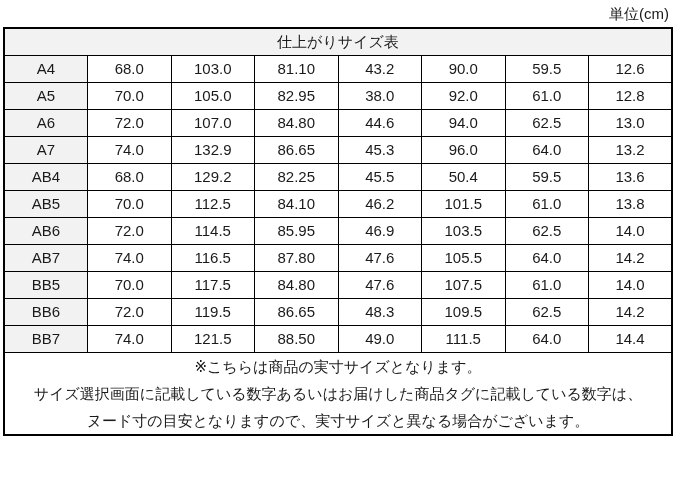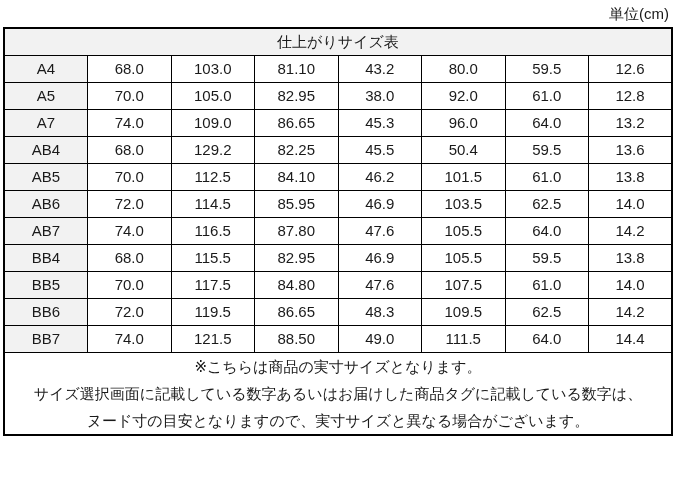--- a/index.html
+++ b/index.html
@@ -85,38 +85,48 @@
         <td class="title-cell" colspan="8">仕上がりサイズ表</td>
       </tr>
     </thead>
     <tbody>
         <tr>
           <td class="rowhead">A4</td>
           <td>68.0</td>
           <td>103.0</td>
           <td>81.10</td>
           <td>43.2</td>
-          <td>80.0</td>
+          <td>90.0</td>
           <td>59.5</td>
           <td>12.6</td>
         </tr>
         <tr>
           <td class="rowhead">A5</td>
           <td>70.0</td>
           <td>105.0</td>
           <td>82.95</td>
           <td>38.0</td>
           <td>92.0</td>
           <td>61.0</td>
           <td>12.8</td>
         </tr>
         <tr>
+          <td class="rowhead">A6</td>
+          <td>72.0</td>
+          <td>107.0</td>
+          <td>84.80</td>
+          <td>44.6</td>
+          <td>94.0</td>
+          <td>62.5</td>
+          <td>13.0</td>
+        </tr>
+        <tr>
           <td class="rowhead">A7</td>
           <td>74.0</td>
-          <td>109.0</td>
+          <td>132.9</td>
           <td>86.65</td>
           <td>45.3</td>
           <td>96.0</td>
           <td>64.0</td>
           <td>13.2</td>
         </tr>
         <tr>
           <td class="rowhead">AB4</td>
           <td>68.0</td>
           <td>129.2</td>
@@ -148,30 +158,20 @@
         </tr>
         <tr>
           <td class="rowhead">AB7</td>
           <td>74.0</td>
           <td>116.5</td>
           <td>87.80</td>
           <td>47.6</td>
           <td>105.5</td>
           <td>64.0</td>
           <td>14.2</td>
-        </tr>
-        <tr>
-          <td class="rowhead">BB4</td>
-          <td>68.0</td>
-          <td>115.5</td>
-          <td>82.95</td>
-          <td>46.9</td>
-          <td>105.5</td>
-          <td>59.5</td>
-          <td>13.8</td>
         </tr>
         <tr>
           <td class="rowhead">BB5</td>
           <td>70.0</td>
           <td>117.5</td>
           <td>84.80</td>
           <td>47.6</td>
           <td>107.5</td>
           <td>61.0</td>
           <td>14.0</td>

